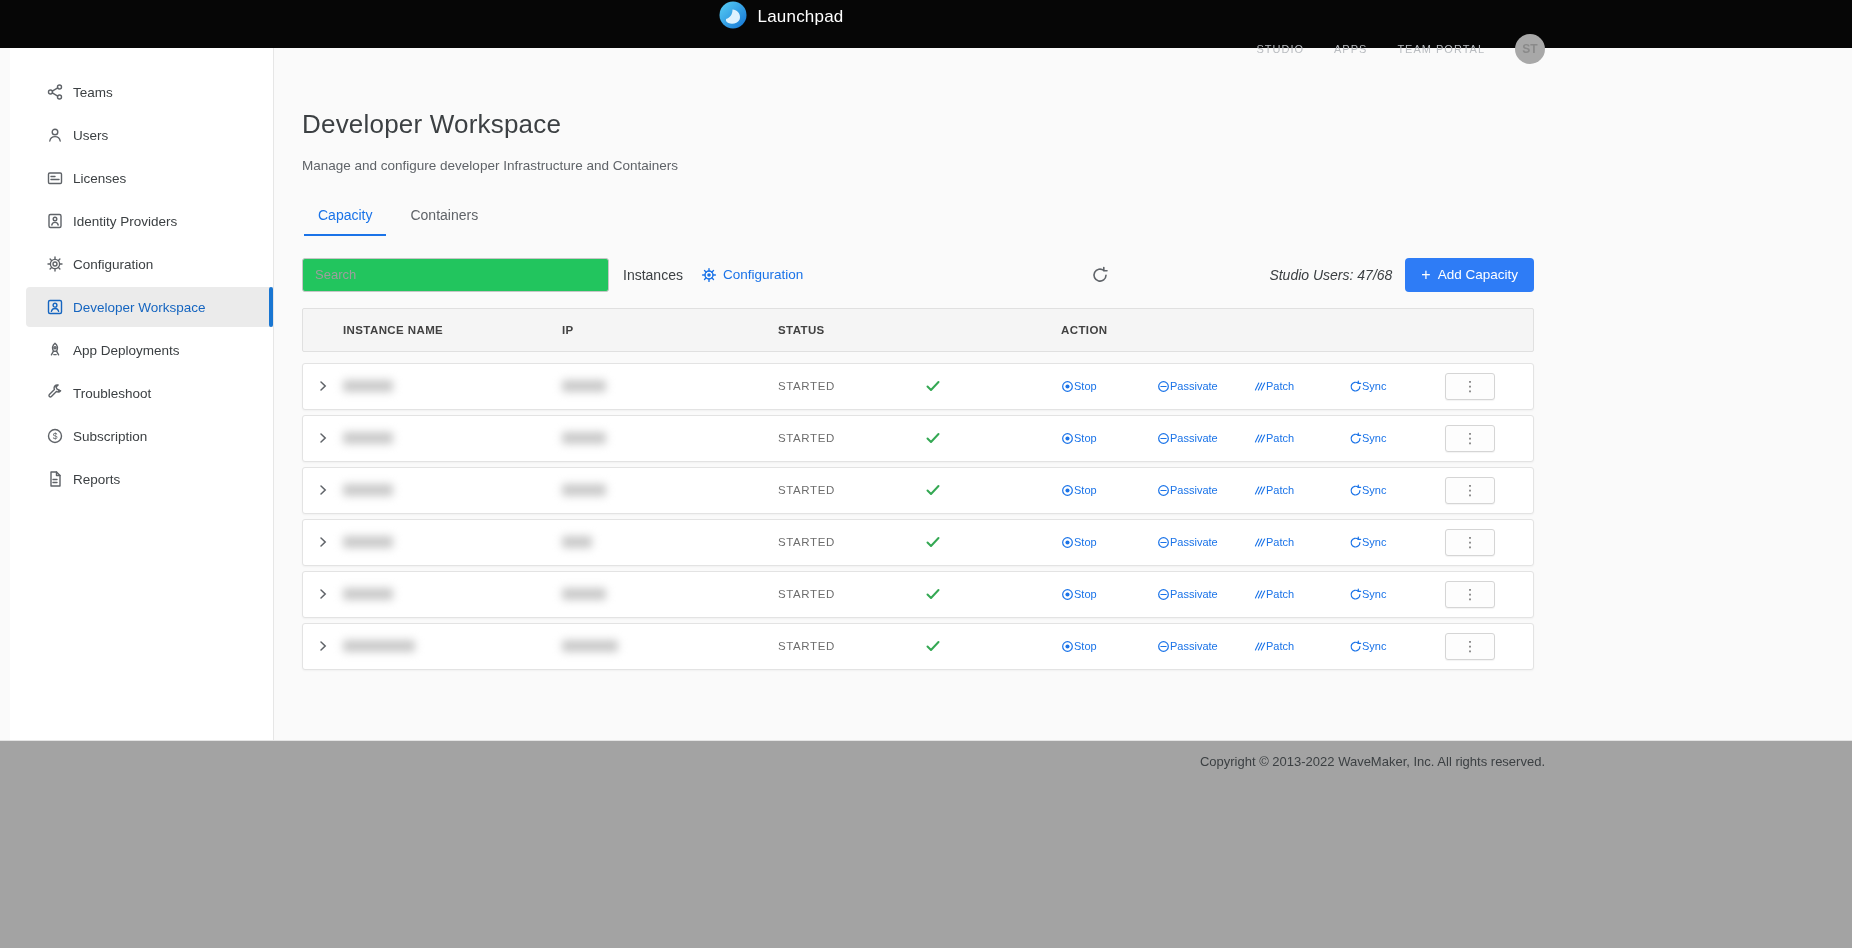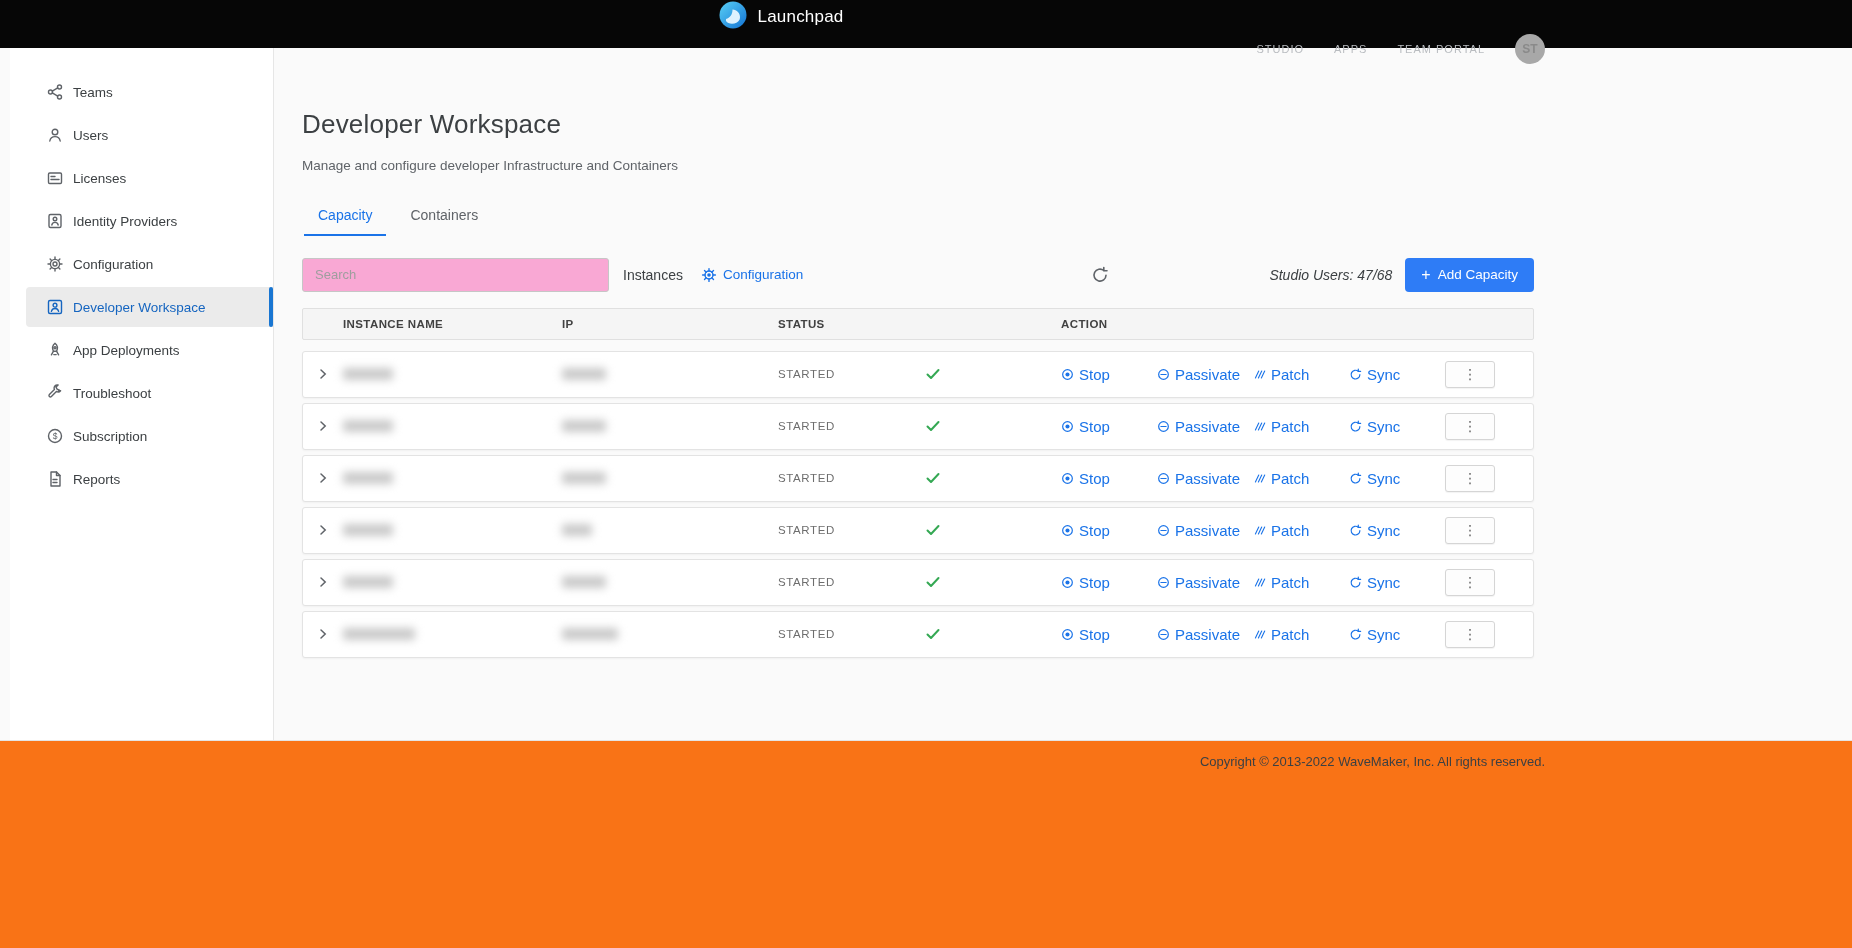--- a/index.html
+++ b/index.html
@@ -64,42 +64,42 @@
   .page-subtitle { margin-top: 11px; font-size: 13.5px; color: #5f6368; }
 
   .tabs { margin-top: 26px; display: flex; gap: 10px; padding-left: 2px; }
   .tab { padding: 8px 14px 11px; font-size: 14px; color: #5f6368; cursor: pointer; }
   .tab.active { color: #1a73e8; border-bottom: 2px solid #1a73e8; }
 
   
   .toolbar { margin-top: 22px; width: 1232px; display: flex; align-items: center; }
   .search-input {
     width: 307px; height: 34px; border: 1px solid #c6c6c6; border-radius: 3px;
-    padding: 0 12px; font-size: 13px; color: #333; background: #f9a8d4;
+    padding: 0 12px; font-size: 13px; color: #333; background: #22c55e;
     font-family: "Liberation Sans", sans-serif; outline: none;
   }
   .search-input::placeholder { color: #9e9e9e; }
   .instances-label { margin-left: 14px; font-size: 14px; color: #3c4043; }
   .config-link { margin-left: 18px; display: flex; align-items: center; gap: 6px;
     color: #1a73e8; font-size: 13.5px; cursor: pointer; }
   .refresh-btn { margin-left: auto; margin-right: 160px; cursor: pointer; display: flex; align-items: center; }
   .studio-users { font-size: 14px; color: #3c4043; font-style: italic; }
   .btn-primary {
     margin-left: 13px; height: 34px; padding: 0 16px;
     background: #2e7cf6; border: none; border-radius: 4px;
     color: #ffffff; font-size: 13.5px; display: flex; align-items: center; gap: 7px;
     cursor: pointer; font-family: "Liberation Sans", sans-serif;
   }
   .btn-primary .plus { font-size: 16px; line-height: 1; }
 
   
   .table { width: 1232px; margin-top: 16px; }
   .thead {
     display: grid; grid-template-columns: 40px 219px 216px 283px 1fr;
-    height: 32px; align-items: center;
+    height: 44px; align-items: center;
     background: #f5f5f5; border: 1px solid #e0e0e0; border-radius: 2px;
     font-size: 11.5px; font-weight: bold; color: #424242; letter-spacing: .4px;
   }
   .tbody { margin-top: 11px; }
   .trow {
     display: grid; grid-template-columns: 40px 219px 216px 283px 1fr;
     height: 47px; align-items: center;
     background: #ffffff; border: 1px solid #e3e3e3; border-radius: 3px;
     margin-bottom: 5px; box-shadow: 0 1px 2px rgba(0,0,0,0.04);
   }
@@ -107,34 +107,34 @@
   .blur-bar { height: 12px; background: #c9c9c9; border-radius: 2px; filter: blur(4px); }
   .name-bar { width: 50px; }
   .ip-bar { width: 44px; }
   .trow:nth-child(4) .ip-bar { width: 30px; }
   .trow:nth-child(6) .name-bar { width: 72px; }
   .trow:nth-child(6) .ip-bar { width: 56px; }
   .cell-status { display: flex; align-items: center; }
   .status-text { font-size: 11.5px; color: #6d6d6d; letter-spacing: .6px; }
   .status-check { margin-left: 90px; display: flex; align-items: center; }
   .cell-action { display: flex; align-items: center; }
-  .action-link { width: 96px; display: flex; align-items: center; gap: 5px;
-    color: #1a73e8; font-size: 15px; cursor: pointer; }
+  .action-link { width: 96px; display: flex; align-items: center; 
+    color: #1a73e8; font-size: 11px; cursor: pointer; }
   .kebab-btn {
     margin-left: auto; margin-right: 42px;
     width: 50px; height: 27px;
     border: 1px solid #d5d5d5; border-radius: 3px; background: #fdfdfd;
     display: flex; align-items: center; justify-content: center;
     color: #666; font-size: 14px; cursor: pointer;
     box-shadow: 0 1px 1px rgba(0,0,0,0.05);
   }
 
   
   .footer {
-    height: 208px; background: #f97316; border-top: 1px solid #e4e4e4;
+    height: 208px; background: #a3a3a3; border-top: 1px solid #e4e4e4;
     padding: 13px 307px 0 0; text-align: right;
     font-size: 13px; color: #3c4043;
   }
 </style>
 </head>
 <body>
 
 <header class="topbar">
   <div class="brand">
     <span>

